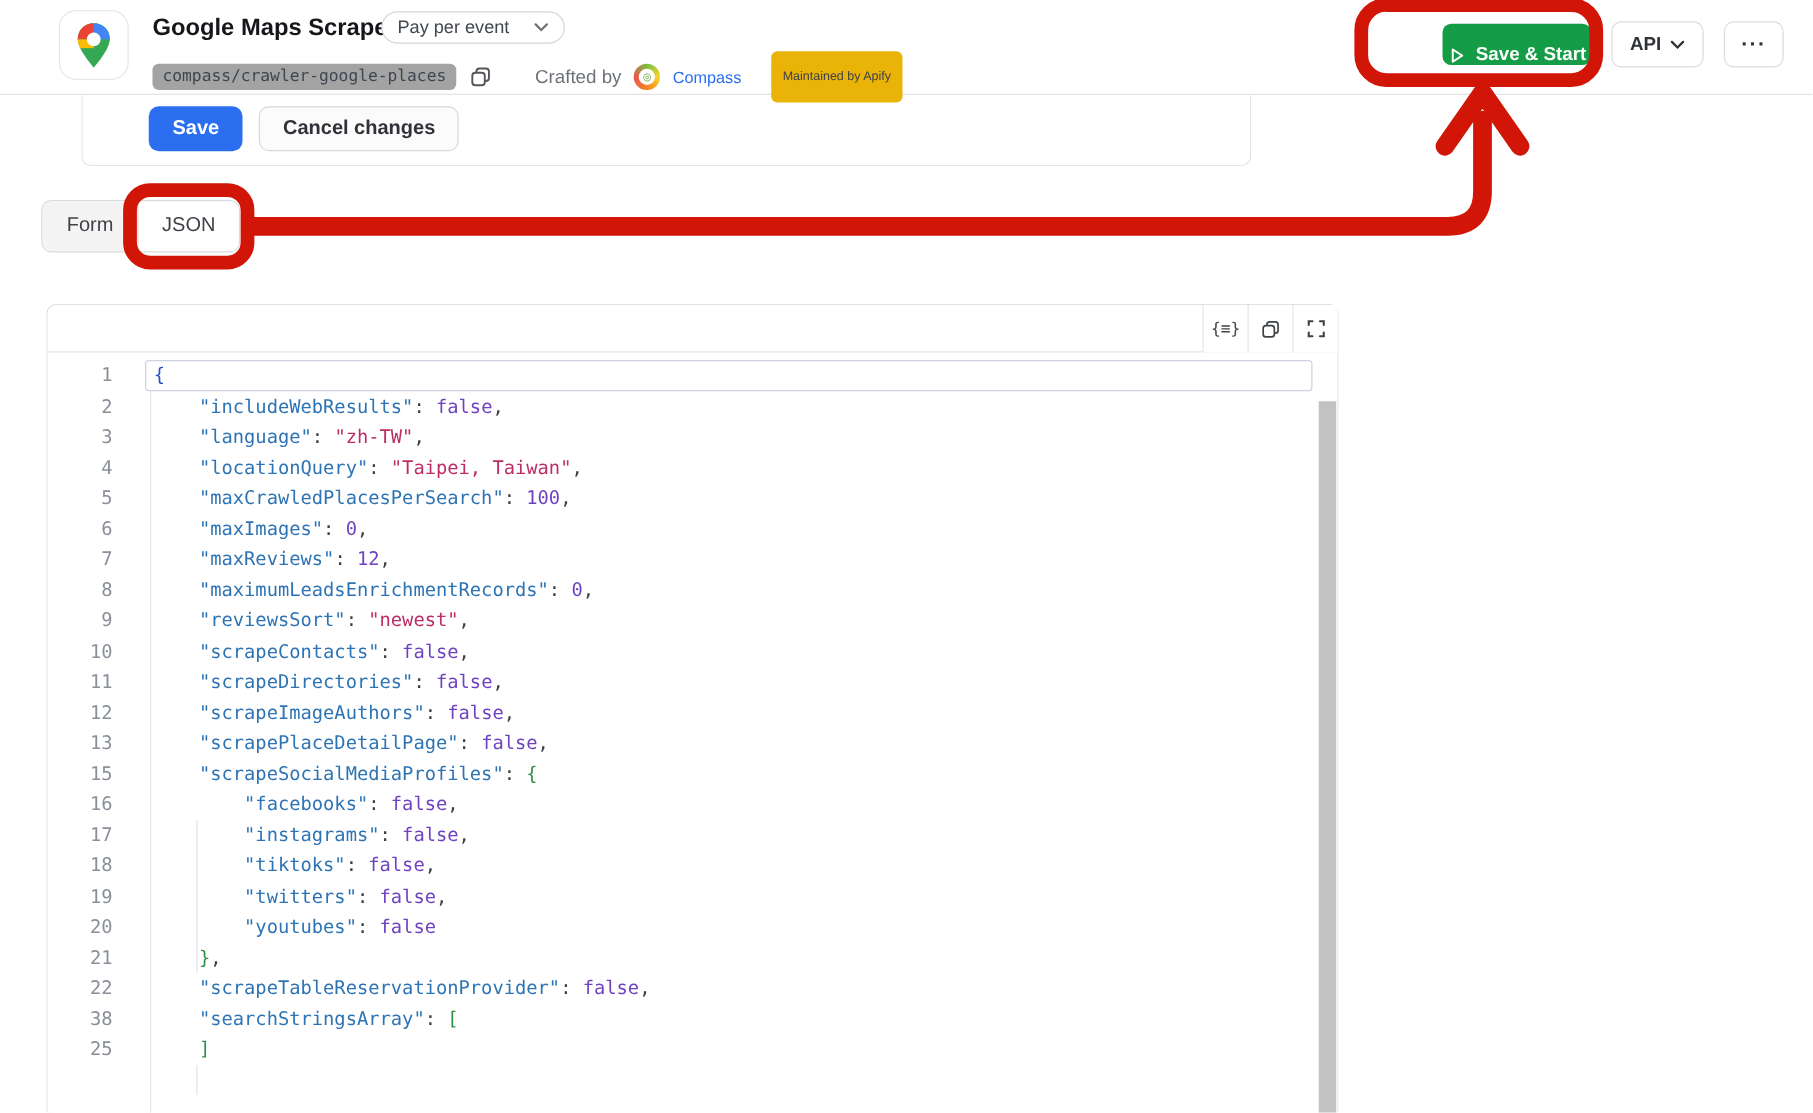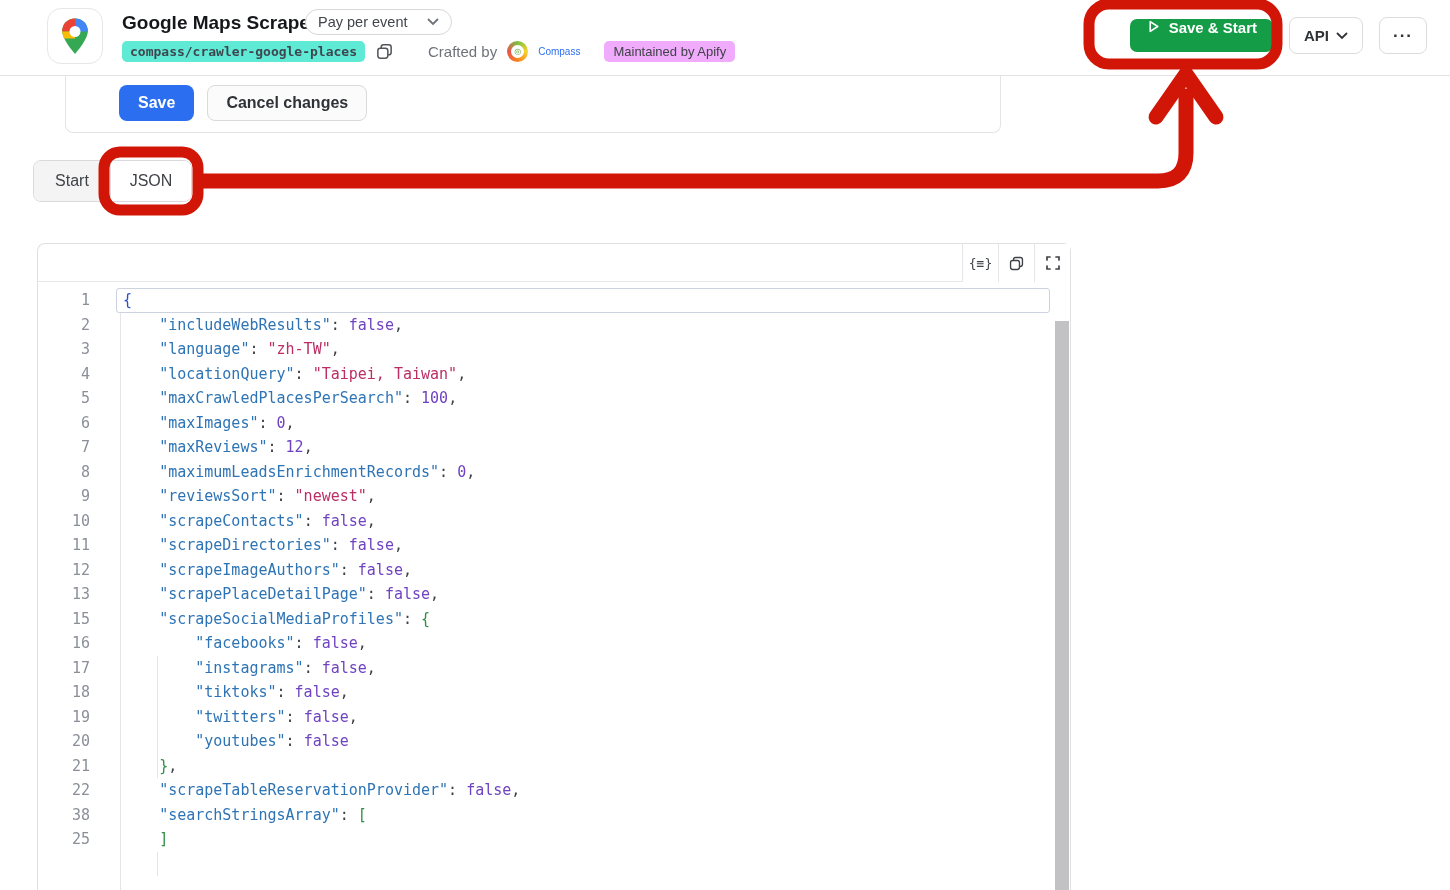--- a/index.html
+++ b/index.html
@@ -11,35 +11,35 @@
             background:#fff; border-bottom:1px solid #e4e4e7; z-index:5; }
   .avatar { position:absolute; left:47px; top:8px; width:56px; height:56px;
             border:1px solid #e7e7ea; border-radius:14px; background:#fff;
             display:flex; align-items:center; justify-content:center; }
   .title  { position:absolute; left:122px; top:12px; font-size:19px; font-weight:bold; color:#15171b; }
   .pill   { display:inline-flex; align-items:center; gap:7px; border:1px solid #d7d7dc;
             border-radius:14px; padding:4px 12px; font-size:14.5px; color:#41464c; background:#fff; }
   .pricing-pill { position:absolute; left:305px; top:9px;gap:20px; }
   .subrow { position:absolute; left:122px; top:41px; display:flex; align-items:center; gap:10px; }
   .mono-badge { font-family:"DejaVu Sans Mono", monospace; font-size:13px; color:#3f4650;
-                background:#5eead4; border-radius:5px; padding:3px 8px;font-weight:bold; }
+                background:#a3a3a3; border-radius:5px; padding:3px 8px; }
   .icon-btn { background:none; border:none; cursor:pointer; display:flex; align-items:center; padding:0; }
   .muted { color:#6e7379; font-size:15px; }
   .compass-logo { width:21px; height:21px; border-radius:50%;
                   background:conic-gradient(#7ac142,#f6d32d,#f58220,#e8554d,#7ac142);
                   display:flex; align-items:center; justify-content:center; }
   .compass-logo .inner { width:13px; height:13px; border-radius:50%; background:#fff;
                   display:flex; align-items:center; justify-content:center; font-size:8px; color:#5a9e2f; }
-  .link-blue { color:#2b6ff0; font-size:10px; text-decoration:none; }
-  .gray-badge { background:#f0abfc; border-radius:5px; padding:3px 9px; font-size:13px; color:#3f4247; }
+  .link-blue { color:#2b6ff0; font-size:13px; text-decoration:none; }
+  .gray-badge { background:#eab308; border-radius:5px; padding:15px 9px; font-size:10px; color:#3f4247; }
 
   .hdr-actions { position:absolute; right:23px; top:17px; display:flex; align-items:center; gap:16px; }
-  .btn-green { display:flex; align-items:flex-start; gap:8px; background:#149c46; color:#fff;
+  .btn-green { display:flex; align-items:flex-end; gap:8px; background:#149c46; color:#fff;
                font-weight:bold; font-size:15px; border:none; border-radius:7px;
-               height:33px; padding:0 16px; cursor:pointer; }
+               height:33px; padding:0 4px; cursor:pointer; }
   .btn-ghost { display:flex; align-items:center; gap:7px; background:#fff; color:#2f3237;
                font-weight:bold; font-size:15px; border:1px solid #dcdce0; border-radius:8px;
                height:37px; padding:0 14px; cursor:pointer; }
   .btn-more { font-size:17px; letter-spacing:1px; padding:0 13px; }
 
   
   .save-card { position:absolute; left:37px; top:76px; width:936px; height:57px;
                border:1px solid #e4e4e7; border-top:none; border-radius:0 0 8px 8px; background:#fff;margin-left:28px; }
   .save-card .row { position:absolute; left:53px; top:9px; display:flex; gap:13px; }
   .btn-blue { background:#2b6ff0; color:#fff; font-weight:bold; font-size:16px;
@@ -158,21 +158,21 @@
 </div>
 
 <div class="save-card">
   <div class="row">
     <button class="btn-blue">Save</button>
     <button class="btn-light">Cancel changes</button>
   </div>
 </div>
 
 <div class="tabgroup">
-  <div class="tab tab-form">Start</div>
+  <div class="tab tab-form">Form</div>
   <div class="tab tab-json">JSON</div>
 </div>
 
 <div class="editor-card">
   <div class="editor-toolbar">
     <button class="tool-btn">
       <span class="format-glyph">{≡}</span>
     </button>
     <button class="tool-btn">
       <svg width="17" height="17" viewBox="0 0 20 20">

